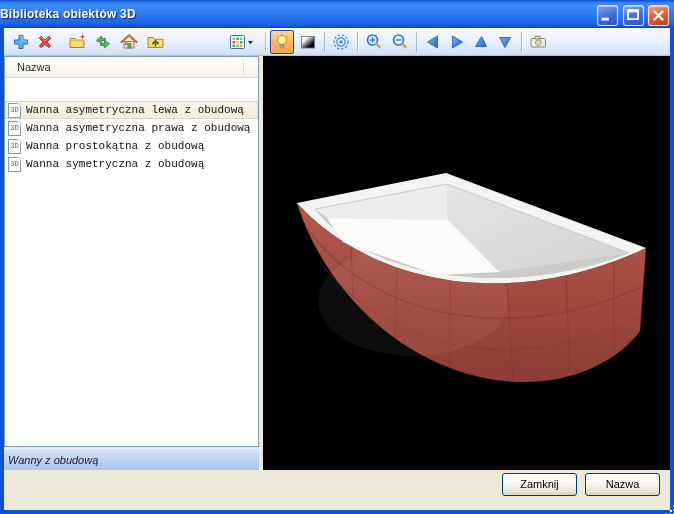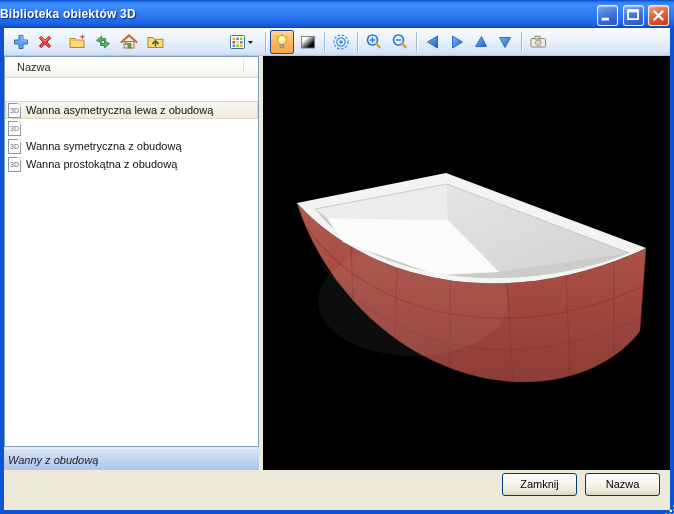--- a/index.html
+++ b/index.html
@@ -43,21 +43,21 @@
   
   .main{position:absolute;top:28px;left:0;right:0;bottom:40px;}
   .left-col{position:absolute;left:0;top:0;bottom:0;width:255px;display:flex;flex-direction:column;}
   .listpanel{flex:1;background:#fff;border:1px solid #7F9DB9;box-sizing:border-box;overflow:hidden;display:flex;flex-direction:column;gap:23px;}
   .col-header{height:20px;flex:none;display:flex;align-items:center;
     background:linear-gradient(180deg,#FFFFFF 0%,#FBFAF6 60%,#F1EFE6 100%);
     border-bottom:1px solid #D9D6C9;position:relative;}
   .col-header .hdr-label{font-size:11px;color:#2B2B2B;padding-left:12px;}
   .col-header .col-div{position:absolute;right:14px;top:2px;bottom:2px;width:1px;background:#E4E1D5;box-shadow:1px 0 0 #fff;}
   .rows{flex:1;}
-  .row{height:18px;display:flex;align-items:center;padding-left:3px;cursor:default;}
+  .row{height:18px;display:flex;align-items:center;padding-left:3px;cursor:default;font-family:Liberation Mono, monospace;}
   .row.selected{background:linear-gradient(180deg,#F7F5EC,#EFECDC);outline:1px solid #DCD7C2;outline-offset:-1px;}
   .row-label{font-size:11px;color:#111;margin-left:5px;white-space:nowrap;}
   .doc-icon{width:13px;height:15px;background:#fff;border:1px solid #8A98A8;box-sizing:border-box;
     position:relative;display:flex;align-items:center;justify-content:center;flex:none;}
   .doc-icon::after{content:"";position:absolute;top:-1px;right:-1px;width:0;height:0;
     border-left:4px solid transparent;border-top:4px solid #ECE9D8;}
   .doc-icon span{font-size:7px;color:#5A6B7A;line-height:1;}
   .statusbar{height:21px;margin-top:1px;flex:none;display:flex;align-items:center;
     background:linear-gradient(180deg,#D6E3F8 0%,#BFD2F0 55%,#AFC4E8 100%);
     border-top:1px solid #E8F0FC;}
@@ -280,32 +280,33 @@
               <div class="row selected">
     <span class="doc-icon">
                   <span>3D</span>
                 </span>
     <span class="row-label">Wanna asymetryczna lewa z obudową</span>
   </div>
               <div class="row">
     <span class="doc-icon">
                   <span>3D</span>
                 </span>
+    <span class="row-label">Wanna asymetryczna prawa z obudową</span>
+  </div>
+              <div class="row">
+    <span class="doc-icon">
+                  <span>3D</span>
+                </span>
+    <span class="row-label">Wanna prostokątna z obudową</span>
   </div>
               <div class="row">
     <span class="doc-icon">
                   <span>3D</span>
                 </span>
     <span class="row-label">Wanna symetryczna z obudową</span>
-  </div>
-              <div class="row">
-    <span class="doc-icon">
-                  <span>3D</span>
-                </span>
-    <span class="row-label">Wanna prostokątna z obudową</span>
   </div>
             </div>
         </div>
         <div class="statusbar">
           <span>Wanny z obudową</span>
         </div>
       </div>
 
       <div class="viewport">
         <svg width="407" height="414" viewBox="0 0 407 414">

